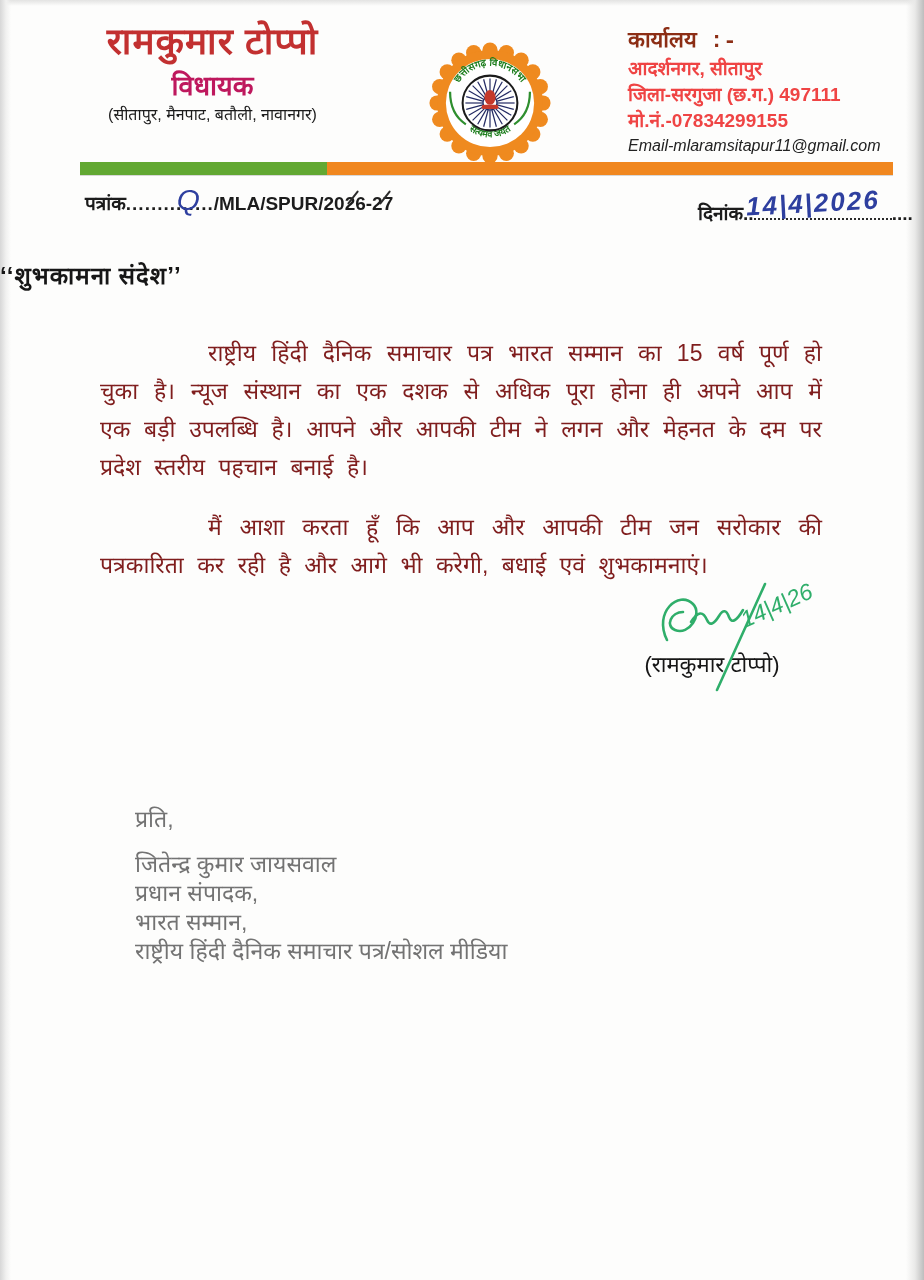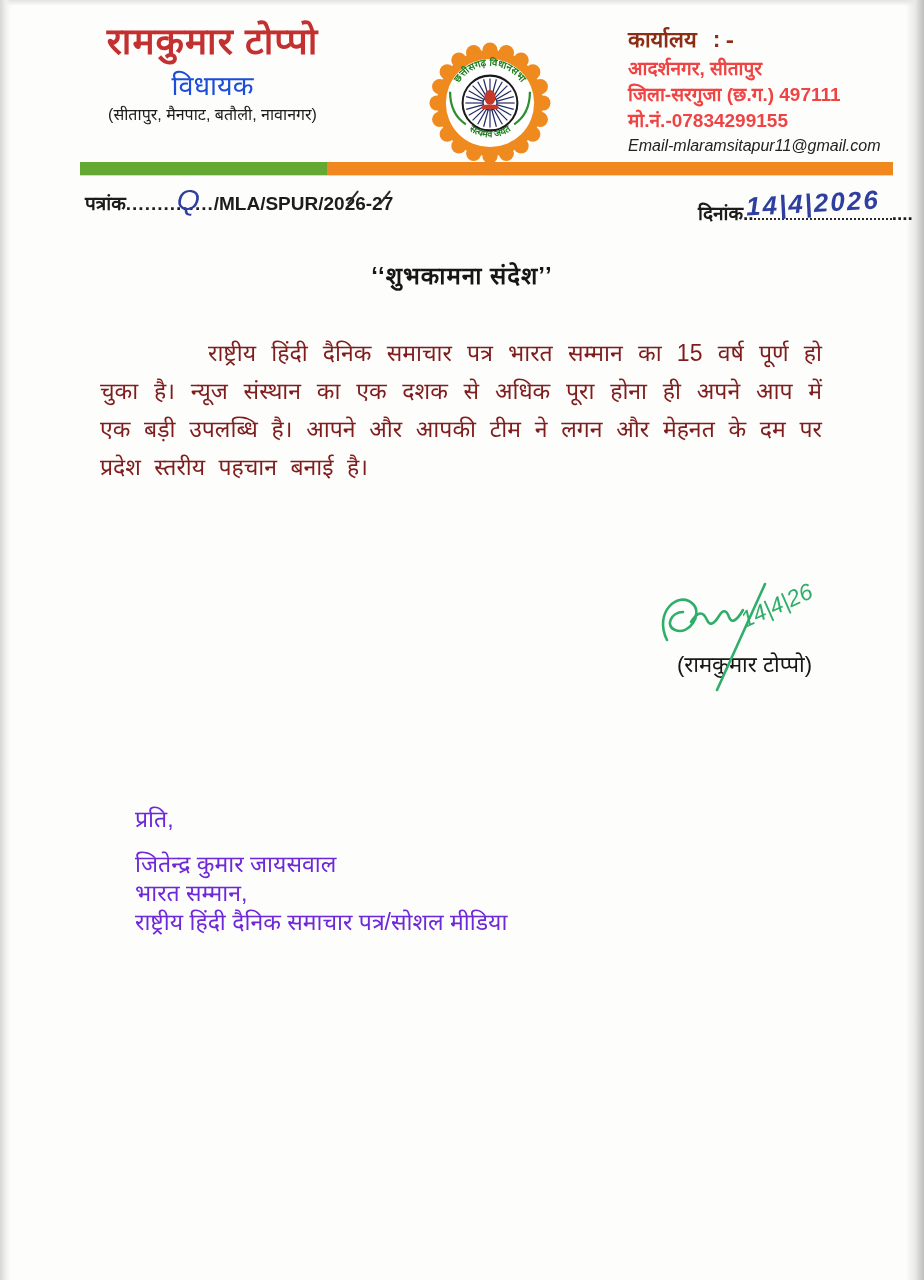--- a/index.html
+++ b/index.html
@@ -12,21 +12,21 @@
   .edge-left{position:absolute;left:0;top:0;bottom:0;width:11px;
     background:linear-gradient(to right,#d7d7d7,#f1f1f0 55%,rgba(255,255,255,0));}
   .edge-right{position:absolute;right:0;top:0;bottom:0;width:18px;
     background:linear-gradient(to left,#bdbdbd,#e9e9e8 50%,rgba(255,255,255,0));}
   .edge-top{position:absolute;left:0;top:0;right:0;height:6px;
     background:linear-gradient(to bottom,#e3e3e2,rgba(255,255,255,0));}
 
   
   .hdr-left{position:absolute;left:45px;top:20px;width:335px;text-align:center;}
   .hdr-name{font-size:37px;font-weight:bold;color:#c23030;letter-spacing:1px;line-height:44px;}
-  .hdr-role{font-size:27px;font-weight:normal;color:#1d4ed8;margin-top:6px;line-height:32px;}
+  .hdr-role{font-size:27px;font-weight:bold;color:#be185d;margin-top:6px;line-height:32px;}
   .hdr-const{font-size:20px;font-weight:bold;margin-top:3px;line-height:25px;}
   .hdr-areas{font-size:16px;font-weight:normal;line-height:25px;}
 
   
   .emblem{position:absolute;left:425px;top:38px;width:130px;height:130px;}
 
   
   .office{position:absolute;left:628px;top:28px;width:280px;text-align:left;}
   .office-label{font-size:22px;font-weight:bold;color:#8c2e15;line-height:28px;font-family:Liberation Mono, monospace;}
   .office-line{font-size:19px;font-weight:bold;color:#ef4444;line-height:26px;}
@@ -45,34 +45,34 @@
   .pen-stroke{position:absolute;width:2px;height:17px;background:#2c2c2c;border-radius:1px;}
   .pen-stroke.s1{left:352px;top:189px;transform:rotate(38deg);}
   .pen-stroke.s2{left:384px;top:189px;transform:rotate(38deg);}
 
   .date-line{position:absolute;left:698px;top:200px;font-size:19px;font-weight:bold;white-space:nowrap;}
   .date-dotted{display:inline-block;width:138px;height:15px;border-bottom:2px dotted #2a2a2a;}
   .hand-date{position:absolute;left:48px;top:-12px;font-size:26px;font-weight:bold;color:#2e3f9f;
     transform:rotate(-3deg);letter-spacing:2px;font-style:italic;white-space:nowrap;}
 
   
-  .subject{position:absolute;left:0;top:258px;width:924px;text-align:center;
+  .subject{position:absolute;left:0;top:258px;width:924px;text-align:left;
     font-size:24px;font-weight:bold;letter-spacing:1px;color:#161616;}
   .para{position:absolute;left:100px;width:722px;font-size:23px;line-height:38px;
     text-align:justify;word-spacing:7px;color:#7f1d1d;}
   .para1{top:334px;text-indent:108px;}
   .para2{top:508px;text-indent:108px;}
 
   
   .sig-svg{position:absolute;left:645px;top:578px;width:210px;height:118px;z-index:2;}
-  .sig-name{position:absolute;left:612px;top:648px;width:200px;text-align:right;
+  .sig-name{position:absolute;left:612px;top:648px;width:200px;text-align:center;
     font-size:22px;color:#161616;z-index:1;}
 
   
-  .recipient{position:absolute;left:135px;top:804px;font-size:23px;color:#6d28d9;}
+  .recipient{position:absolute;left:135px;top:804px;font-size:23px;color:#737373;}
   .recipient .salut{margin-bottom:16px;line-height:30px;}
   .recipient .r-line{line-height:29px;}
 </style>
 </head>
 <body>
 
 <div class="page">
   <div class="edge-top"></div>
   <div class="edge-left"></div>
   <div class="edge-right"></div>
@@ -170,30 +170,32 @@
   <div class="pen-stroke s2"></div>
 
   <div class="date-line">
     <span>दिनांक</span><span>..</span><span class="date-dotted"></span><span>....</span>
     <span class="hand-date">14|4|2026</span>
   </div>
 
   <div class="subject">‘‘शुभकामना संदेश’’</div>
 
   <div class="para para1">राष्ट्रीय हिंदी दैनिक समाचार पत्र भारत सम्मान का 15 वर्ष पूर्ण हो चुका है। न्यूज संस्थान का एक दशक से अधिक पूरा होना ही अपने आप में एक बड़ी उपलब्धि है। आपने और आपकी टीम ने लगन और मेहनत के दम पर प्रदेश स्तरीय पहचान बनाई है।</div>
+  <div class="para para2">मैं आशा करता हूँ कि आप और आपकी टीम जन सरोकार की पत्रकारिता कर रही है और आगे भी करेगी, बधाई एवं शुभकामनाएं।</div>
 
   <svg class="sig-svg" viewBox="0 0 210 118">
     <g stroke="#2fae6a" stroke-width="2.6" fill="none" stroke-linecap="round">
       <path d="M 22,62 C 8,34 34,12 48,26 C 58,36 44,58 30,52 C 20,48 26,34 38,34"></path>
       <path d="M 46,44 q 10,-16 16,-2 q 4,9 12,-4 q 6,-10 10,1 q 4,10 14,-7"></path>
       <path d="M 120,6 L 72,112"></path>
     </g>
     <text x="100" y="50" transform="rotate(-24 100 50)" font-size="23" font-style="italic" fill="#2fae6a">14|4|26</text>
   </svg>
   <div class="sig-name">(रामकुमार टोप्पो)</div>
 
   <div class="recipient">
     <div class="salut">प्रति,</div>
     <div class="r-line">जितेन्द्र कुमार जायसवाल</div>
+    <div class="r-line">प्रधान संपादक,</div>
     <div class="r-line">भारत सम्मान,</div>
     <div class="r-line">राष्ट्रीय हिंदी दैनिक समाचार पत्र/सोशल मीडिया</div>
   </div>
 </div>
 
 </body></html>

